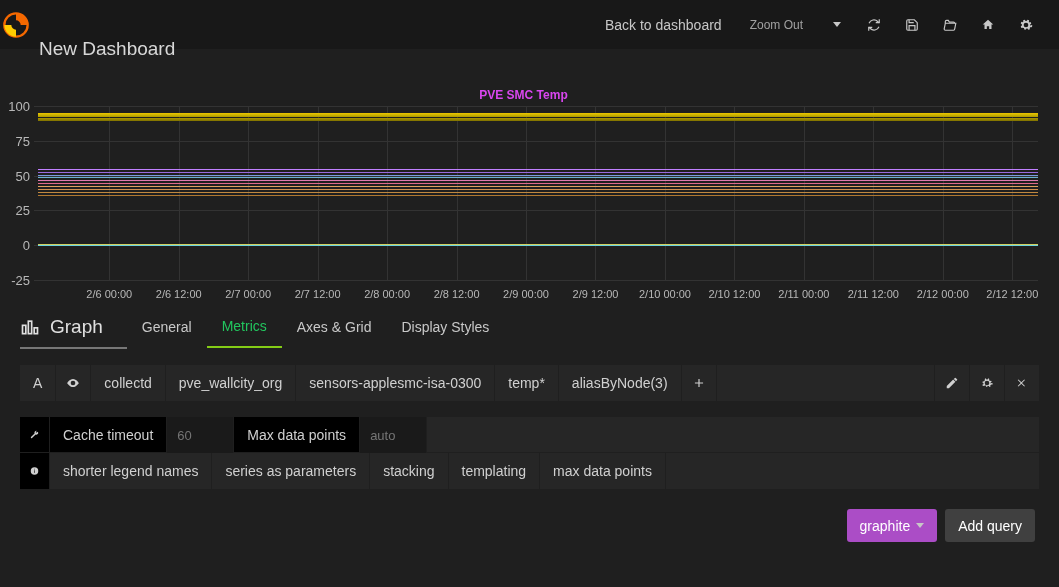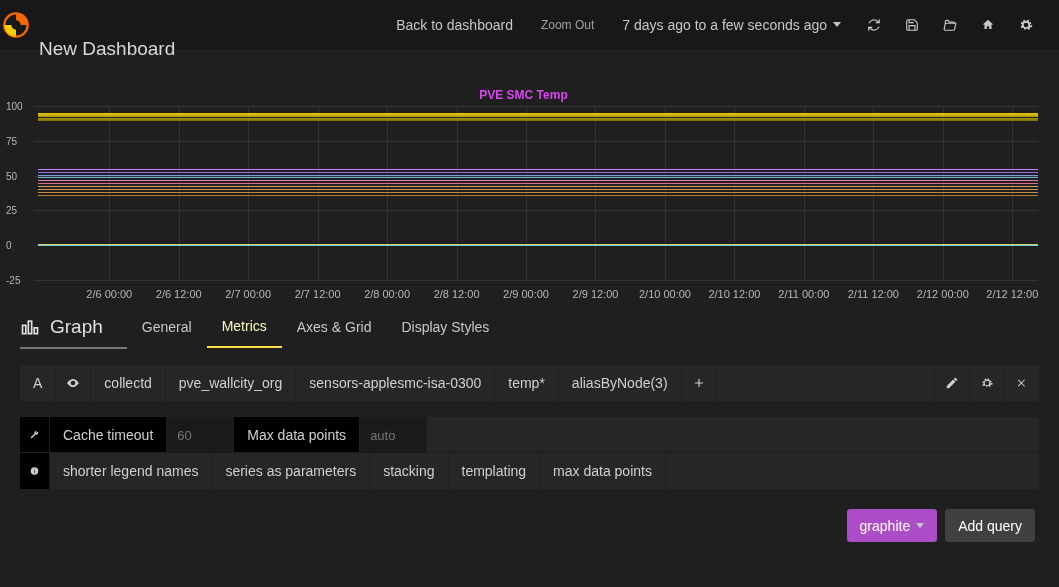--- a/index.html
+++ b/index.html
@@ -53,21 +53,21 @@
       border-right: 4px solid transparent;
       border-top: 5px solid #c7c7c7;
       vertical-align: middle;
       margin-left: 2px;
     }
     
     .chart-wrap { padding: 6px 12px 2px 0; }
     .chart-title { text-align: center; font-weight: bold; font-size: 12px; color: #d946ef; padding-top: 4px; margin-top: 29px; }
     .chart { position: relative; height: 194px; margin-left: 34px; margin-top: 4px; }
     .ygrid { position: absolute; left: 0; right: 9px; border-top: 1px solid #333; }
-    .ylabel { position: absolute; left: -28px; transform: translateY(-50%); font-size: 10px; color: #b8b8b8; width: 24px;}
+    .ylabel { position: absolute; left: -28px; transform: translateY(-50%); font-size: 13px; color: #b8b8b8; text-align: right; width: 24px;}
     .xgrid { position: absolute; top: 0; bottom: 20px; border-left: 1px solid #333; }
     .xlabel { position: absolute; bottom: 0; transform: translateX(-50%); font-size: 11px; color: #b8b8b8; white-space: nowrap; }
     .plot {
       position: absolute; left: 0; right: 9px; top: 0; bottom: 20px;
     }
     
     .editor-tabs {
       display: flex; align-items: center;
       padding: 14px 0 6px 10px;
       margin: 0 10px;
@@ -82,21 +82,21 @@
       margin-bottom: -7px;
     }
     .panel-type svg { width: 20px; height: 20px; }
     .etab {
       padding: 0 15px 12px 15px;
       color: #c8c8c8;
       cursor: pointer;
       font-size: 14px;
       margin-bottom: -7px;
     }
-    .etab.active { color: #fef9c3; border-bottom: 2px solid #fde047; }
+    .etab.active { color: #22c55e; border-bottom: 2px solid #84cc16; }
     
     .qrow {
       display: flex;
       margin: 16px 20px 0 20px;
       background: #262626;
       height: 36px;
       align-items: stretch;
     }
     .seg {
       display: flex; align-items: center;
@@ -172,21 +172,20 @@
         <circle cx="12" cy="12" r="10" fill="none" stroke="#f46800" stroke-width="2"></circle>
         <path d="M12 2 A10 10 0 0 1 22 12 L16 12 A4 4 0 0 0 12 8 Z" fill="#f46800"></path>
         <path d="M12 22 A10 10 0 0 1 2 12 L8 12 A4 4 0 0 0 12 16 Z" fill="#ffcc00"></path>
       </svg>
   </div>
   <div class="title">New Dashboard</div>
   <div class="spacer"></div>
   <div class="nav-link">Back to dashboard</div>
   <div class="nav-link small">Zoom Out</div>
   <div class="nav-link time">
-    <span>7 days ago to a few seconds ago</span>
     <span class="caret"></span>
   </div>
   <div class="nav-icon">
       <svg viewBox="0 0 24 24" fill="none" stroke="currentColor" stroke-width="2">
         <path d="M21 2v6h-6"></path>
         <path d="M3 22v-6h6"></path>
         <path d="M3.5 9a9 9 0 0 1 14.8-3L21 8"></path>
         <path d="M20.5 15a9 9 0 0 1-14.8 3L3 16"></path>
       </svg>
     </div>

